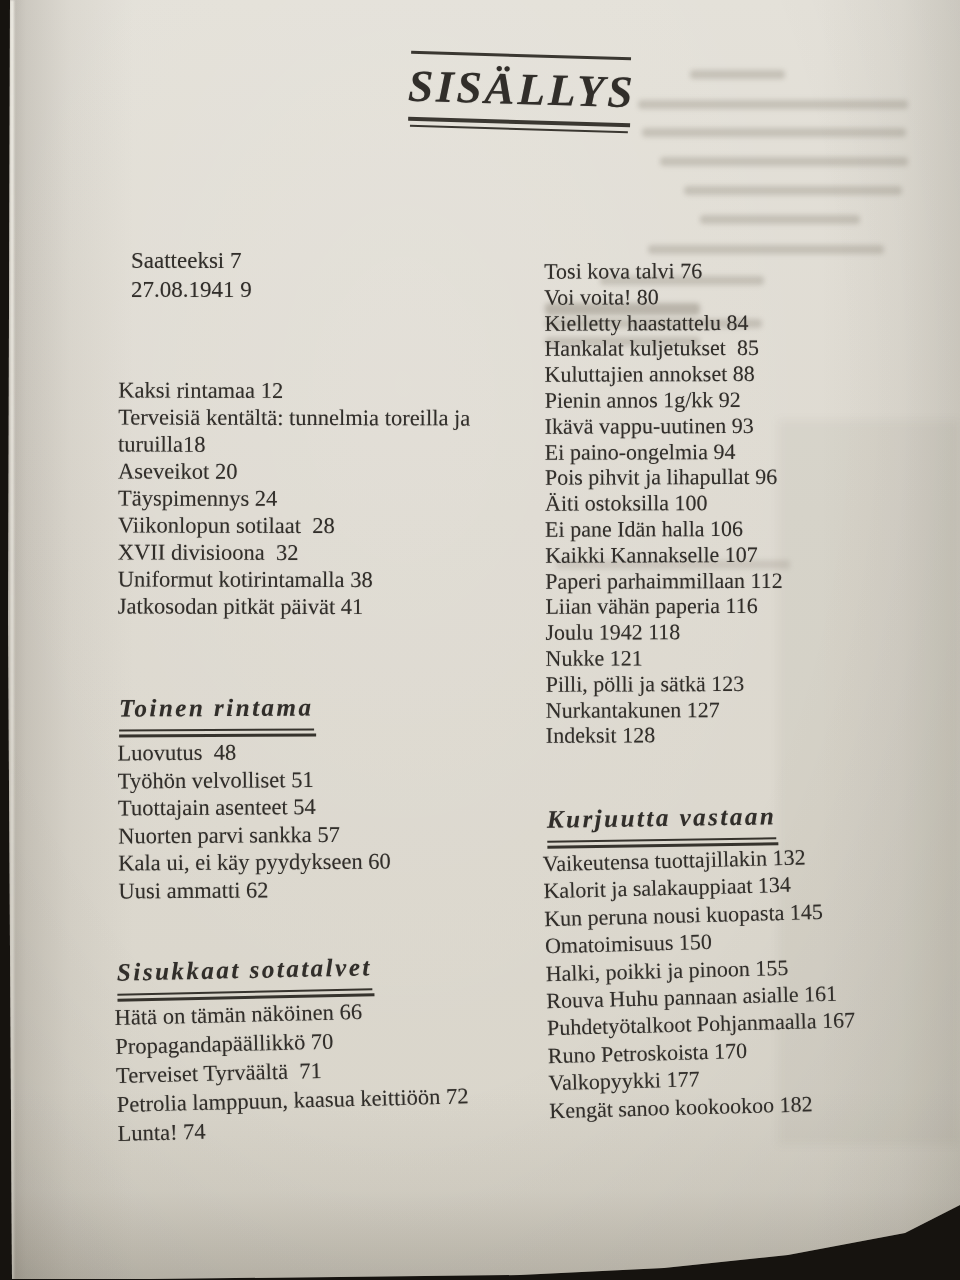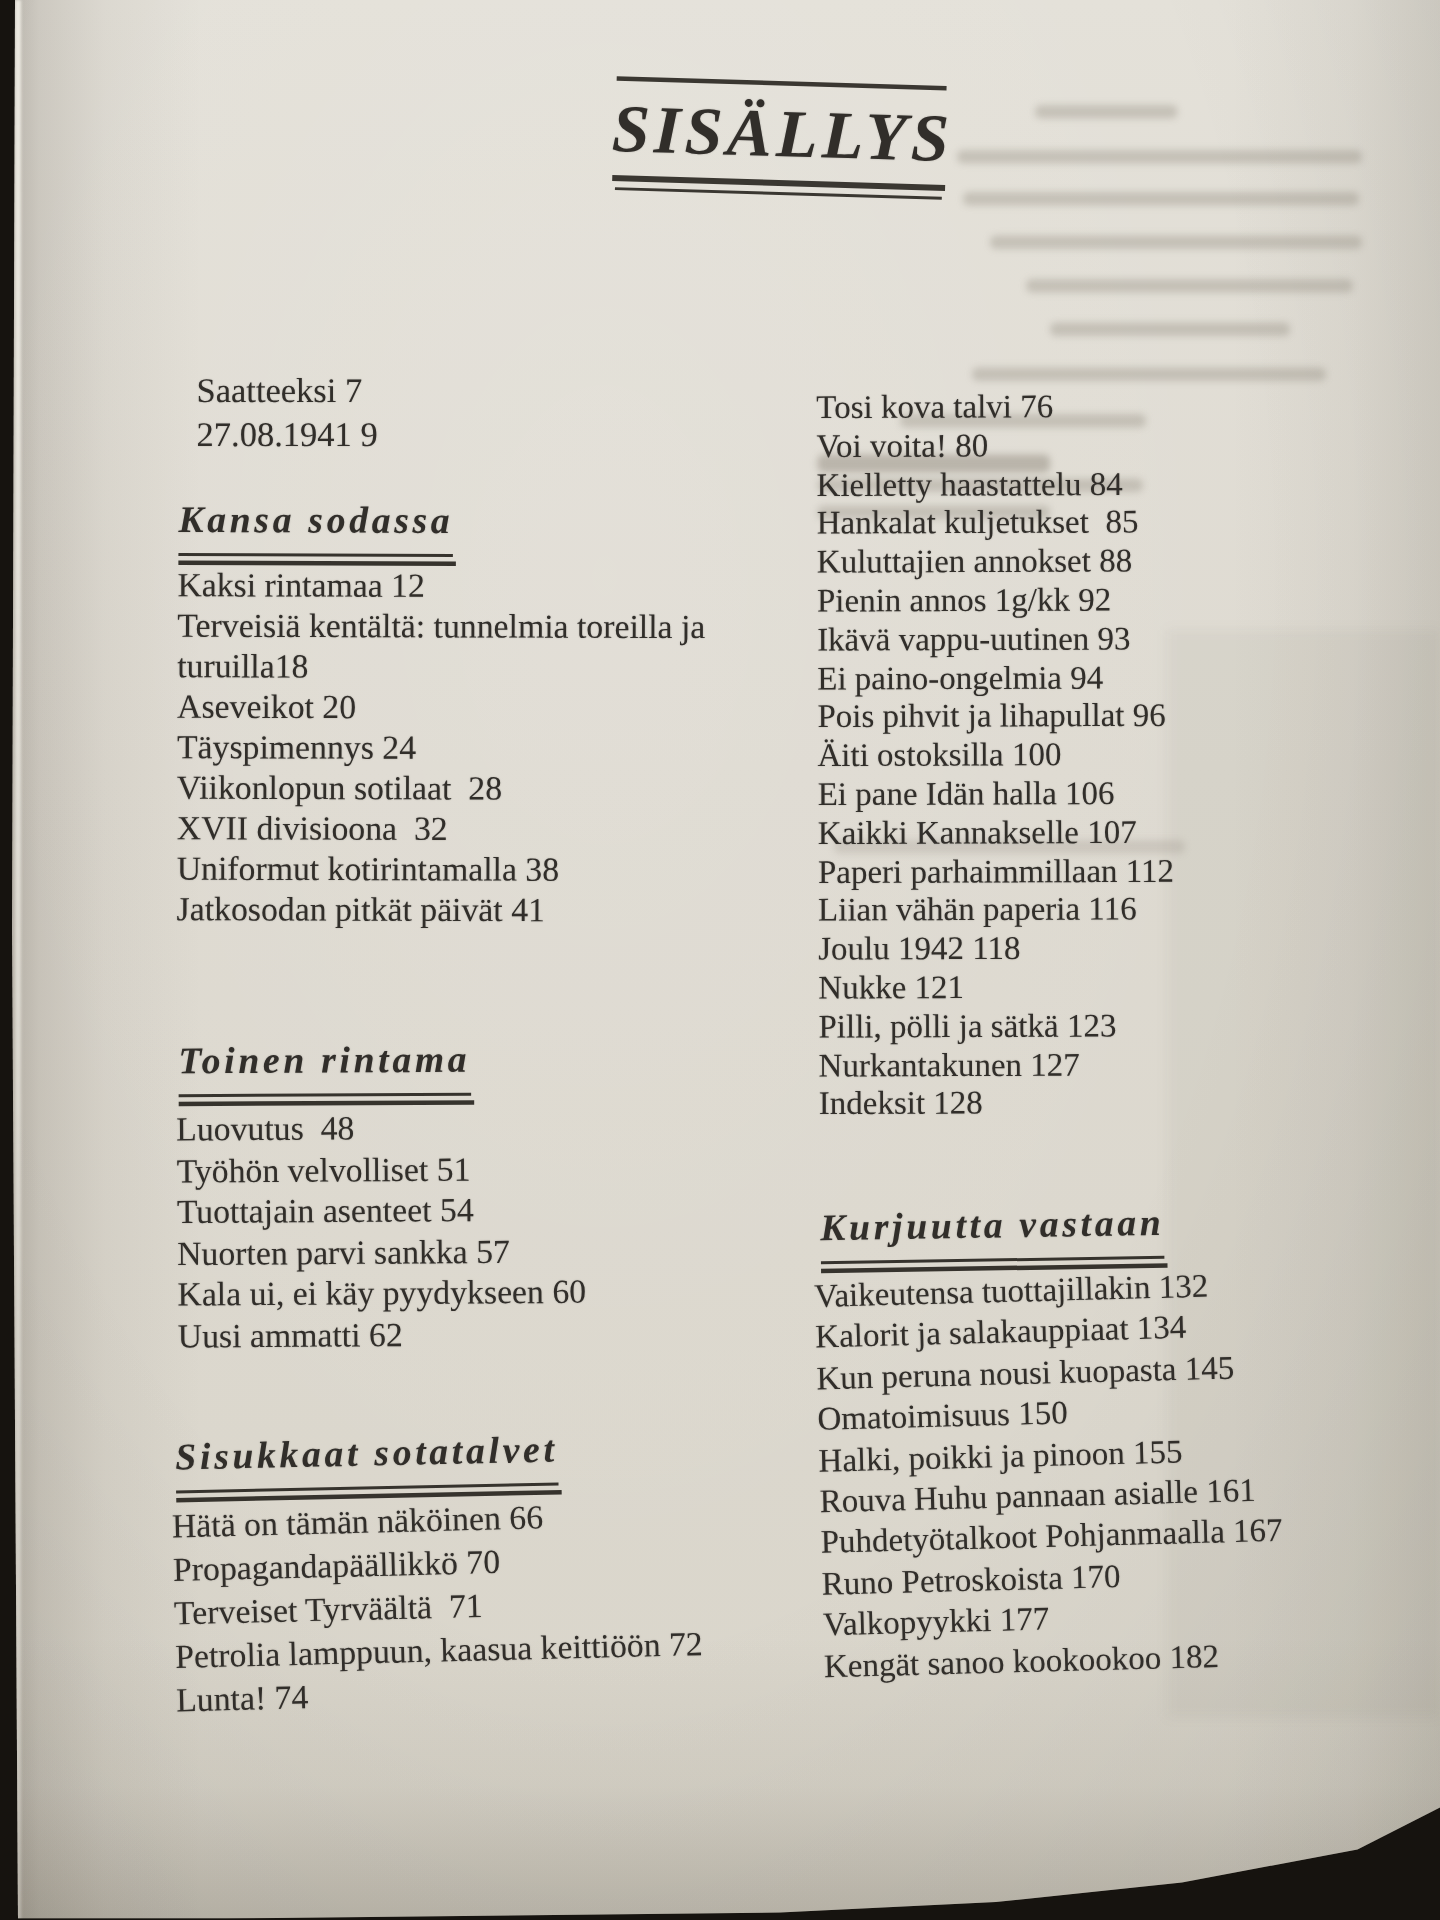--- a/index.html
+++ b/index.html
@@ -81,23 +81,20 @@
         <i></i>
         <i></i>
       </div>
   </div>
 
   <div class="toc-list intro">
       <div class="toc-item">Saatteeksi 7</div>
       <div class="toc-item">27.08.1941 9</div>
     </div>
 
-  <div class="sec-head" style="position:absolute;left:119px;top:334px;transform:rotate(0.2deg);">
-    <span>Kansa sodassa</span>
-  </div>
   <div class="toc-list l-items" style="left:118px;top:377px;width:392px;line-height:27px;transform:rotate(0.15deg);">
       <div class="toc-item">Kaksi rintamaa 12</div>
       <div class="toc-item">Terveisiä kentältä: tunnelmia toreilla ja turuilla18</div>
       <div class="toc-item">Aseveikot 20</div>
       <div class="toc-item">Täyspimennys 24</div>
       <div class="toc-item">Viikonlopun sotilaat  28</div>
       <div class="toc-item">XVII divisioona  32</div>
       <div class="toc-item">Uniformut kotirintamalla 38</div>
       <div class="toc-item">Jatkosodan pitkät päivät 41</div>
     </div>

